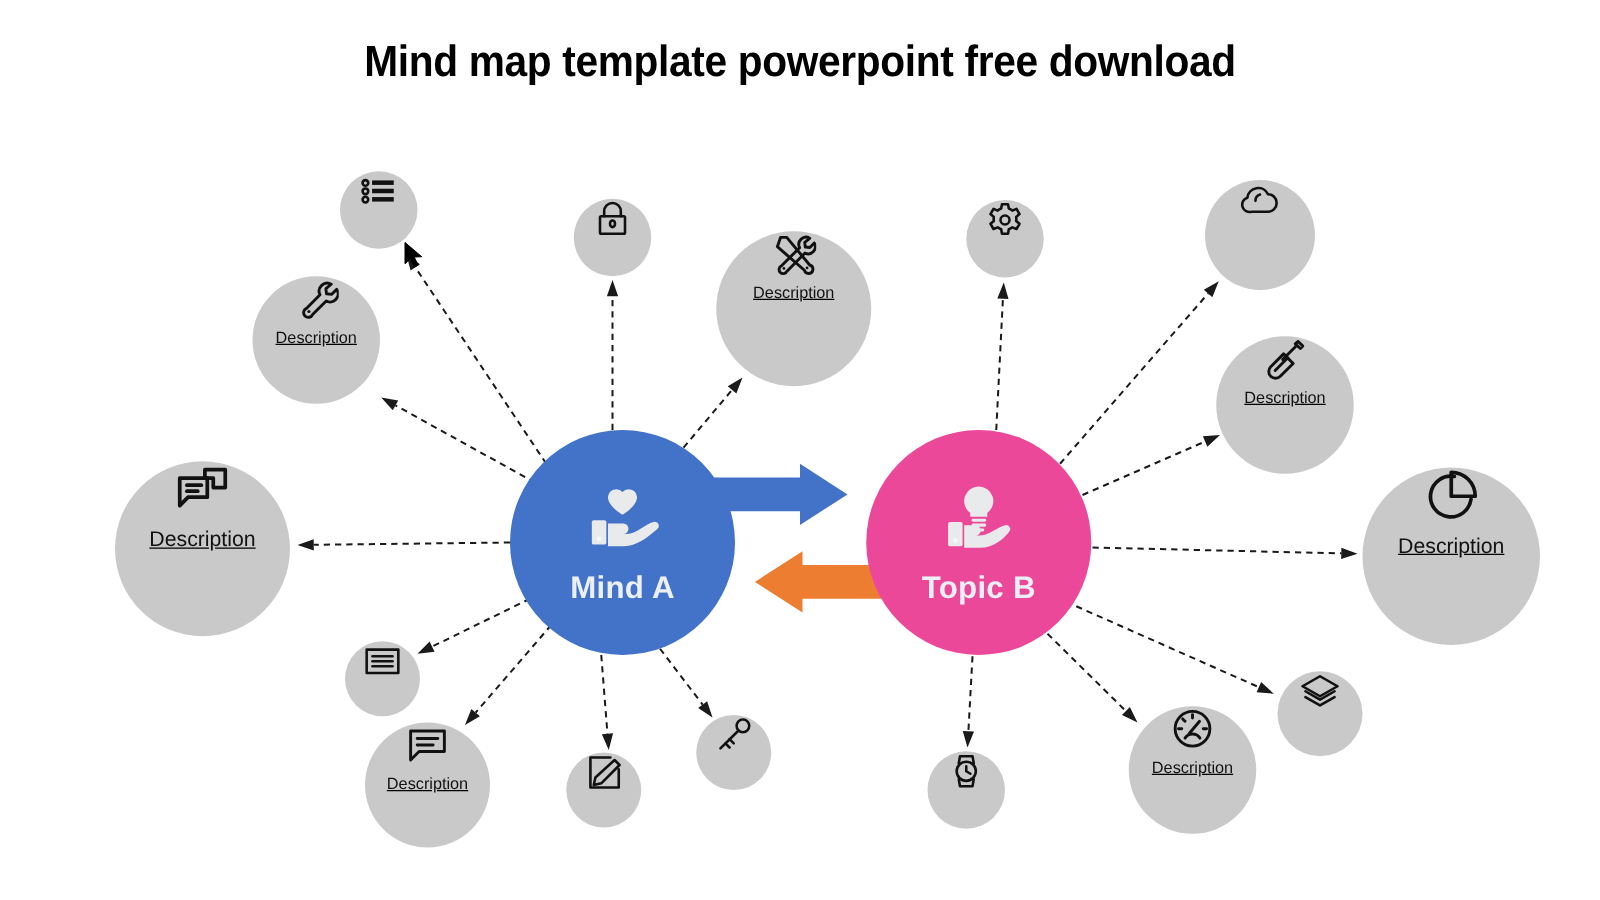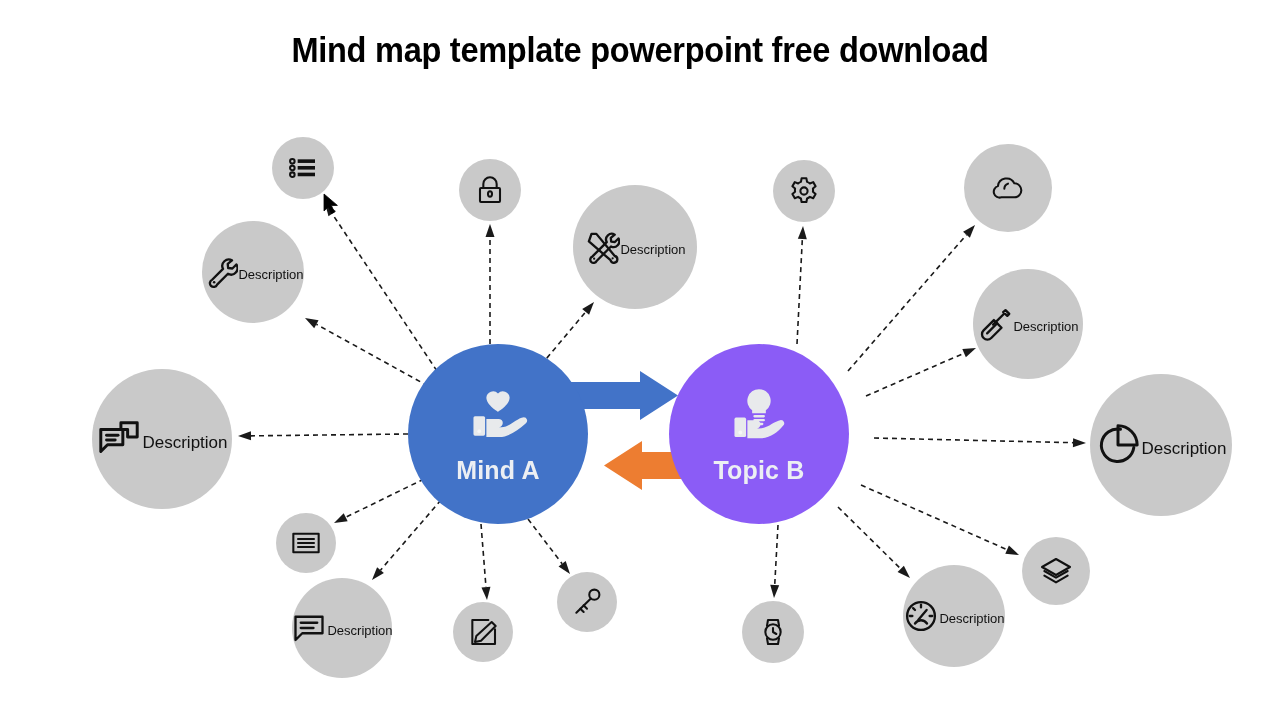--- a/index.html
+++ b/index.html
@@ -44,24 +44,25 @@
     overflow: visible;
   }
   #connectors { z-index: 1; }
   #hub-arrows { z-index: 3; }
 
   .node {
     position: absolute;
     border-radius: 50%;
     background: #c9c9c9;
     display: flex;
+    flex-direction: column;
     align-items: center;
-    justify-content: center;
     box-sizing: border-box;
     z-index: 2;
+    text-decoration: underline;
   }
   .node .ic {
     display: block;
     line-height: 0;
   }
   .node .lbl {
     color: #111111;
     font-family: "Liberation Sans", sans-serif;
     white-space: nowrap;
   }
@@ -271,21 +272,21 @@
   <div id="hubs-root">
       <div class="hub" style="left: 408px; top: 344px; width: 180px; height: 180px; background: rgb(66, 115, 200);">
         <span class="hic"><svg width="62" height="62" viewBox="0 0 48 48" xmlns="http://www.w3.org/2000/svg">
             <path d="M24 21.5 s-9 -5.1 -9 -11 a5.2 5.2 0 0 1 9 -3.1 a5.2 5.2 0 0 1 9 3.1 c0 5.9 -9 11 -9 11 z" fill="#e8eaec"></path>
             <rect x="5" y="25" width="9" height="15" rx="1.2" fill="#e8eaec"></rect>
             <circle cx="9.5" cy="36.5" r="1.5" fill="#ffffff" opacity="0.55"></circle>
             <path d="M15 27 h9.5 a3.2 3.2 0 0 1 0 6.4 h-5 h7 c7 0 11 -6.5 17.5 -7.6 a2.6 2.6 0 0 1 1.6 4.6 C39 36 32.5 41 25 41 h-10 z" fill="#e8eaec"></path>
           </svg></span>
         <span class="hlbl">Mind A</span>
       </div>
-      <div class="hub" style="left: 669px; top: 344px; width: 180px; height: 180px; background: #8b5cf6;">
+      <div class="hub" style="left: 693px; top: 344px; width: 180px; height: 180px; background: #ec4899;">
         <span class="hic"><svg width="62" height="62" viewBox="0 0 48 48" xmlns="http://www.w3.org/2000/svg">
             <path d="M24 4 a9 9 0 0 0 -5.3 16.3 l0 2.4 h10.6 l0 -2.4 A9 9 0 0 0 24 4 z" fill="#e8eaec"></path>
             <rect x="19.6" y="24" width="9" height="1.9" rx="0.9" fill="#e8eaec"></rect>
             <rect x="19.6" y="27" width="9" height="1.9" rx="0.9" fill="#e8eaec"></rect>
             <rect x="20.8" y="30" width="6.6" height="1.9" rx="0.9" fill="#e8eaec"></rect>
             <rect x="5" y="26" width="9" height="15" rx="1.2" fill="#e8eaec"></rect>
             <circle cx="9.5" cy="37.5" r="1.5" fill="#ffffff" opacity="0.55"></circle>
             <path d="M15 28 h7 a3.2 3.2 0 0 1 0 6.4 h-4 h6 c7 0 11 -5.5 17 -6.6 a2.6 2.6 0 0 1 1.6 4.6 C38.5 37.5 32.5 42 25 42 h-10 z" fill="#e8eaec"></path>
           </svg></span>
         <span class="hlbl">Topic B</span>

